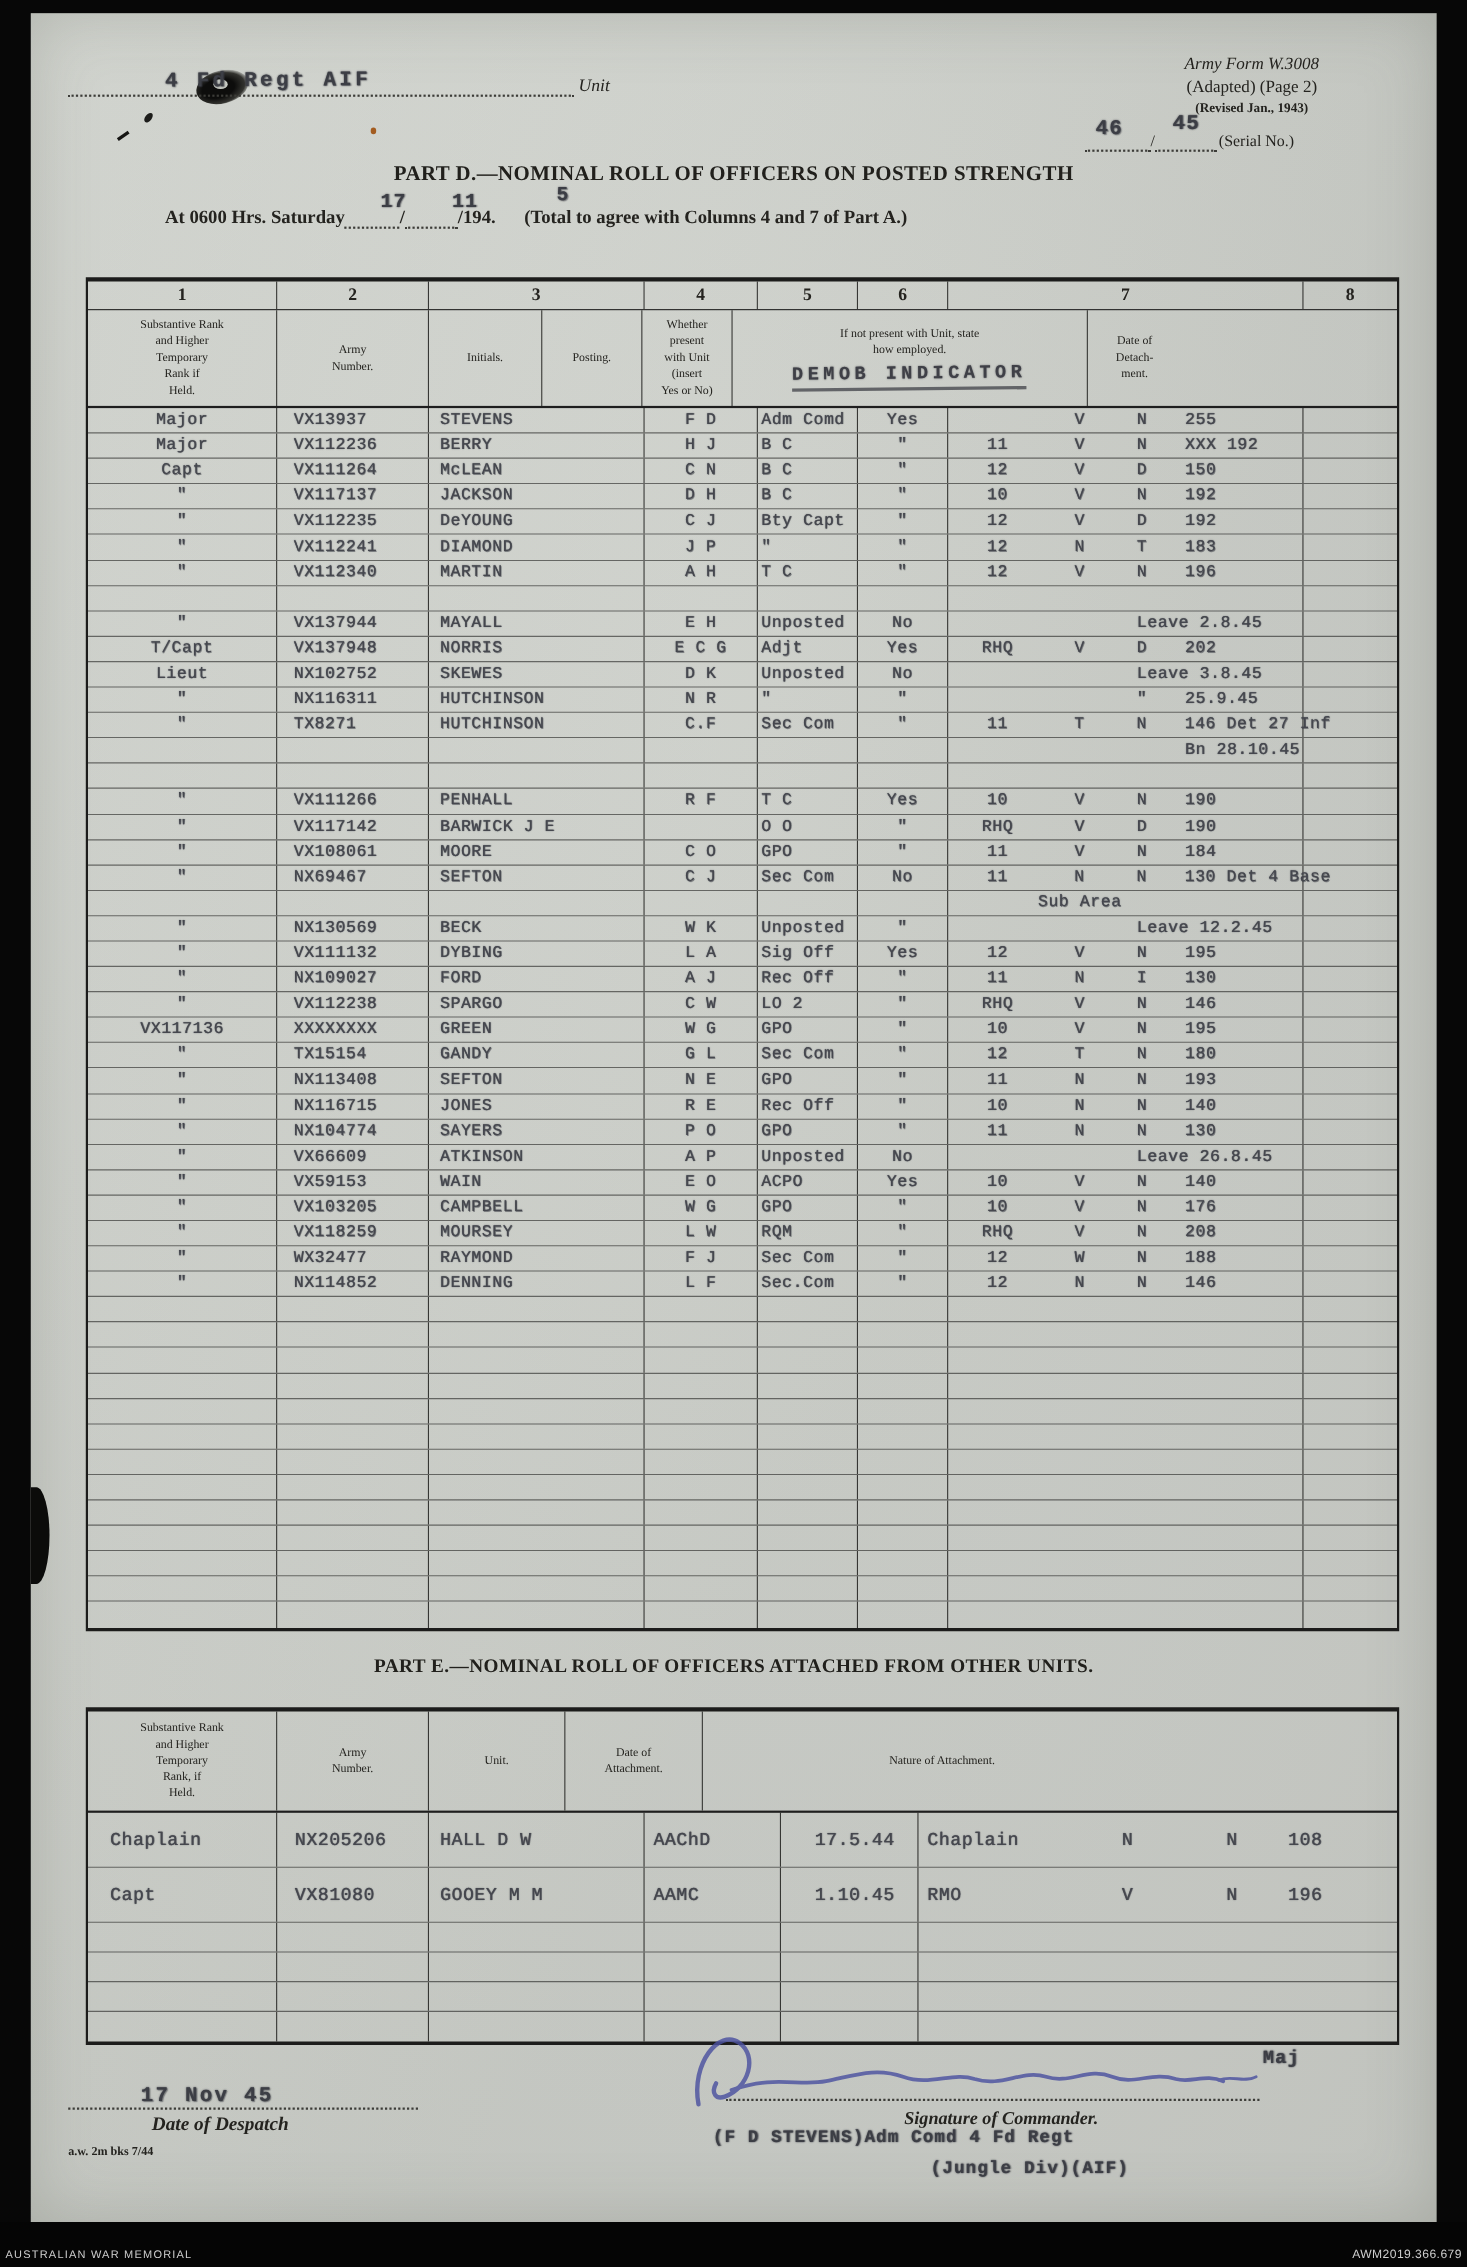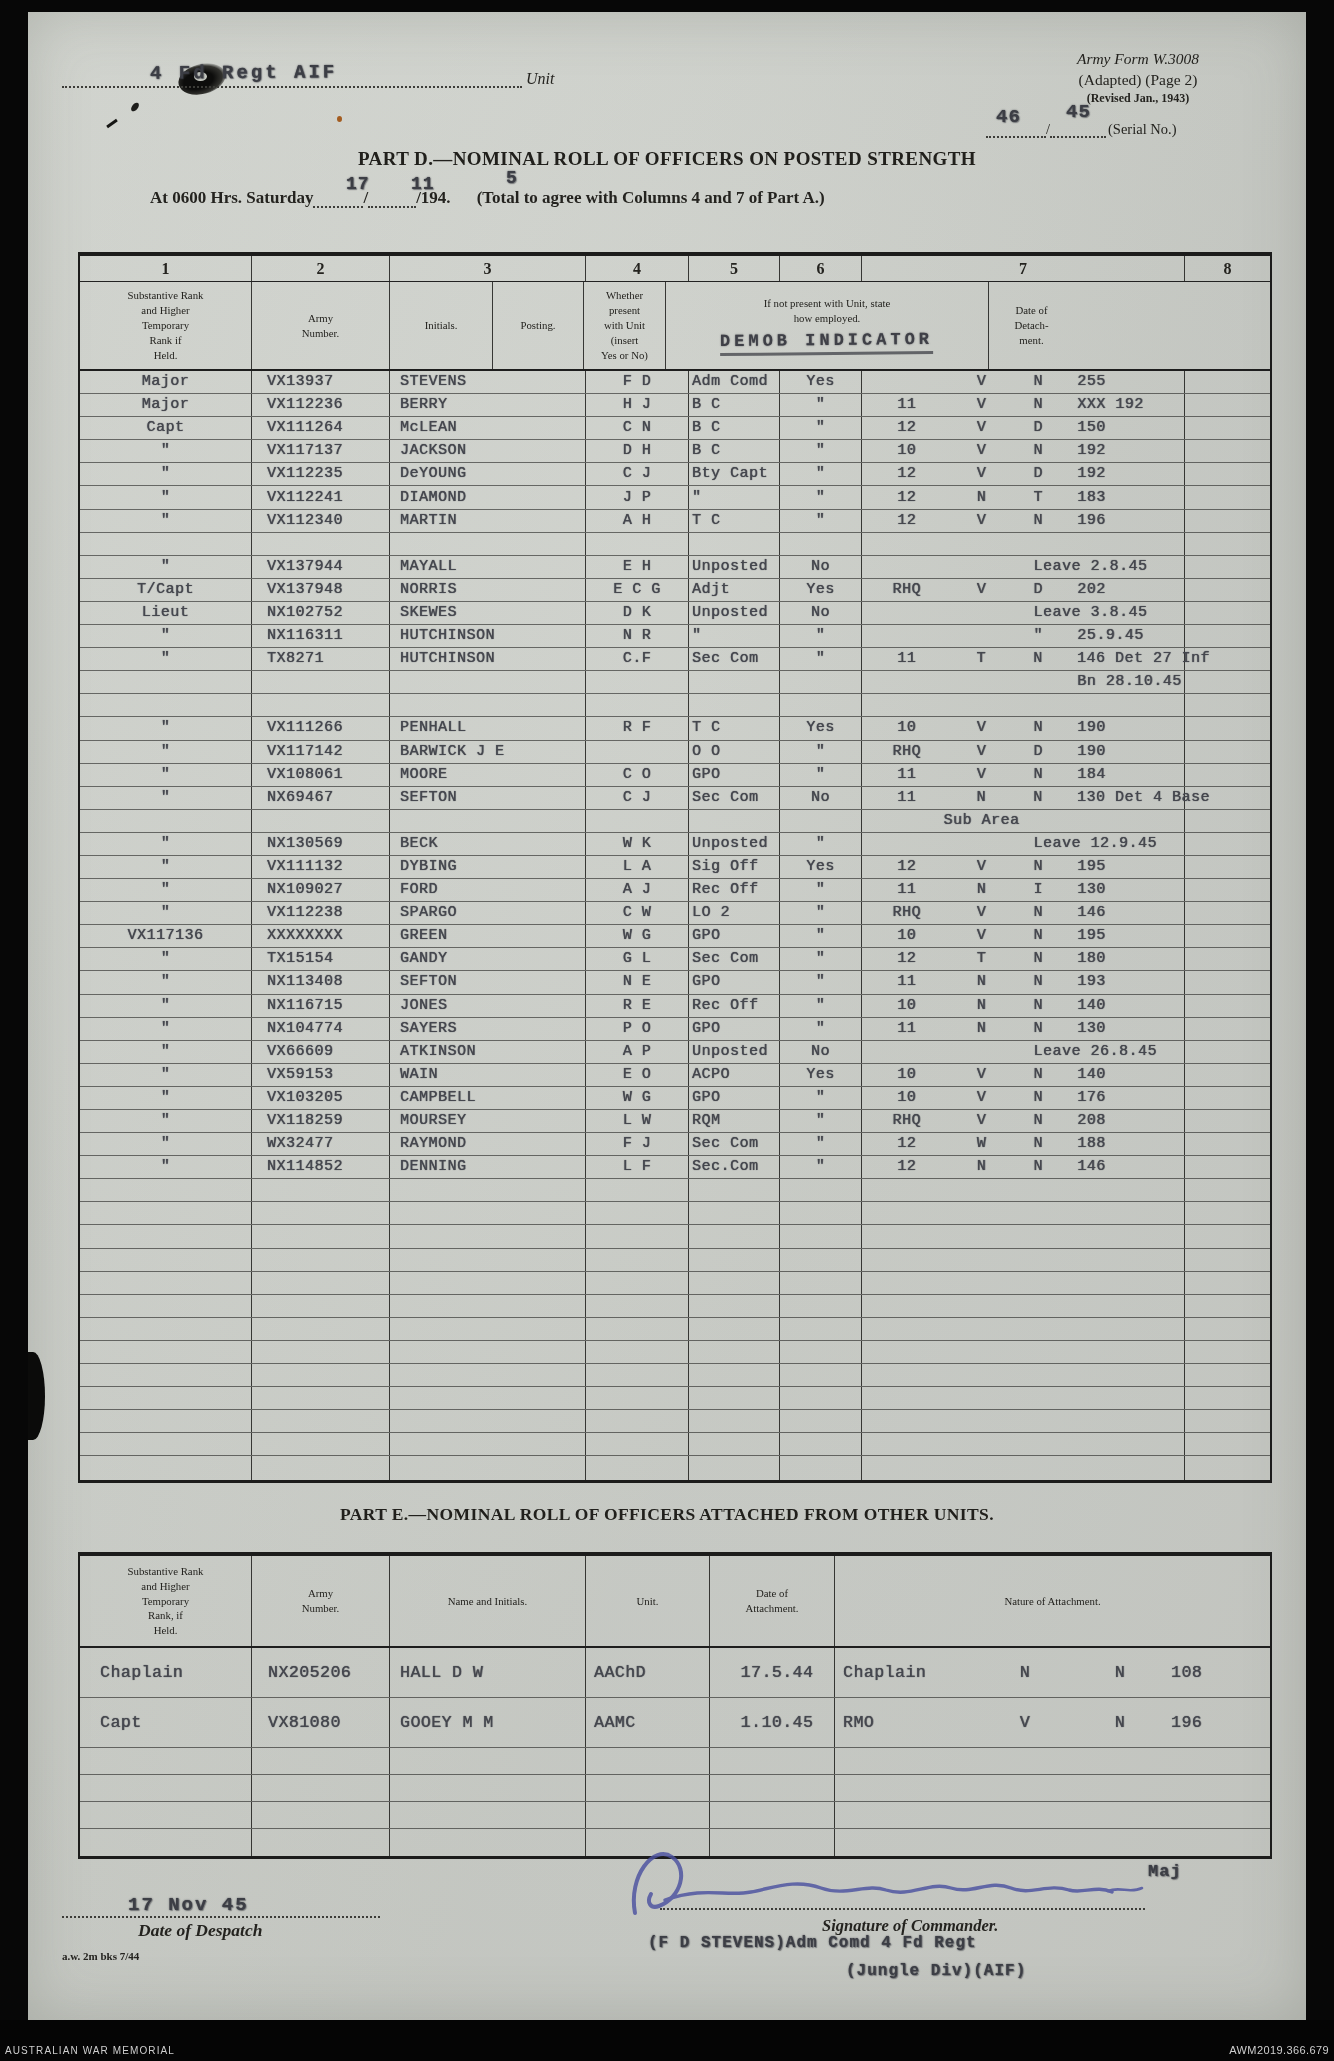--- a/index.html
+++ b/index.html
@@ -777,21 +777,21 @@
             <div class="cell a4" style="width: 91px;">
               <span class="t">Unposted</span>
             </div>
             <div class="cell" style="width: 82px;">
               <span class="t">"</span>
             </div>
             <div class="cell col7" style="width: 323px;">
               <div class="slot s0" style="width: 90px;"></div>
               <div class="slot s1" style="width: 60px;"></div>
               <div class="slot s2" style="width: 60px;">
-                <span class="t">Leave 12.9.45</span>
+                <span class="t">Leave 12.2.45</span>
               </div>
               <div class="slot s3" style="width: 113px;"></div>
             </div>
             <div class="cell" style="width: 85px;"></div>
           </div>
           <div class="trow pdrow">
             <div class="cell" style="width: 172px;">
               <span class="t">"</span>
             </div>
             <div class="cell a1" style="width: 138px; align-items: flex-end;">
@@ -1476,21 +1476,20 @@
 
     <div class="ftable" style="top:1540px;">
       <div class="trow" style="height:92px;border-bottom:2.2px solid #1e1e1e;">
         <div class="cell hcell" style="width:172px;">Substantive Rank
 and Higher
 Temporary
 Rank, if
 Held.</div>
         <div class="cell hcell" style="width:138px;">Army
 Number.</div>
-        <div class="cell hcell" style="width:196px;">Name and Initials.</div>
         <div class="cell hcell" style="width:124px;">Unit.</div>
         <div class="cell hcell" style="width:125px;">Date of
 Attachment.</div>
         <div class="cell hcell" style="width:435px;text-align:center;">Nature of Attachment.</div>
       </div>
       <div>
           <div class="trow perow pe-tall">
             <div class="cell e0" style="width: 172px;">
               <span class="t">Chaplain</span>
             </div>

